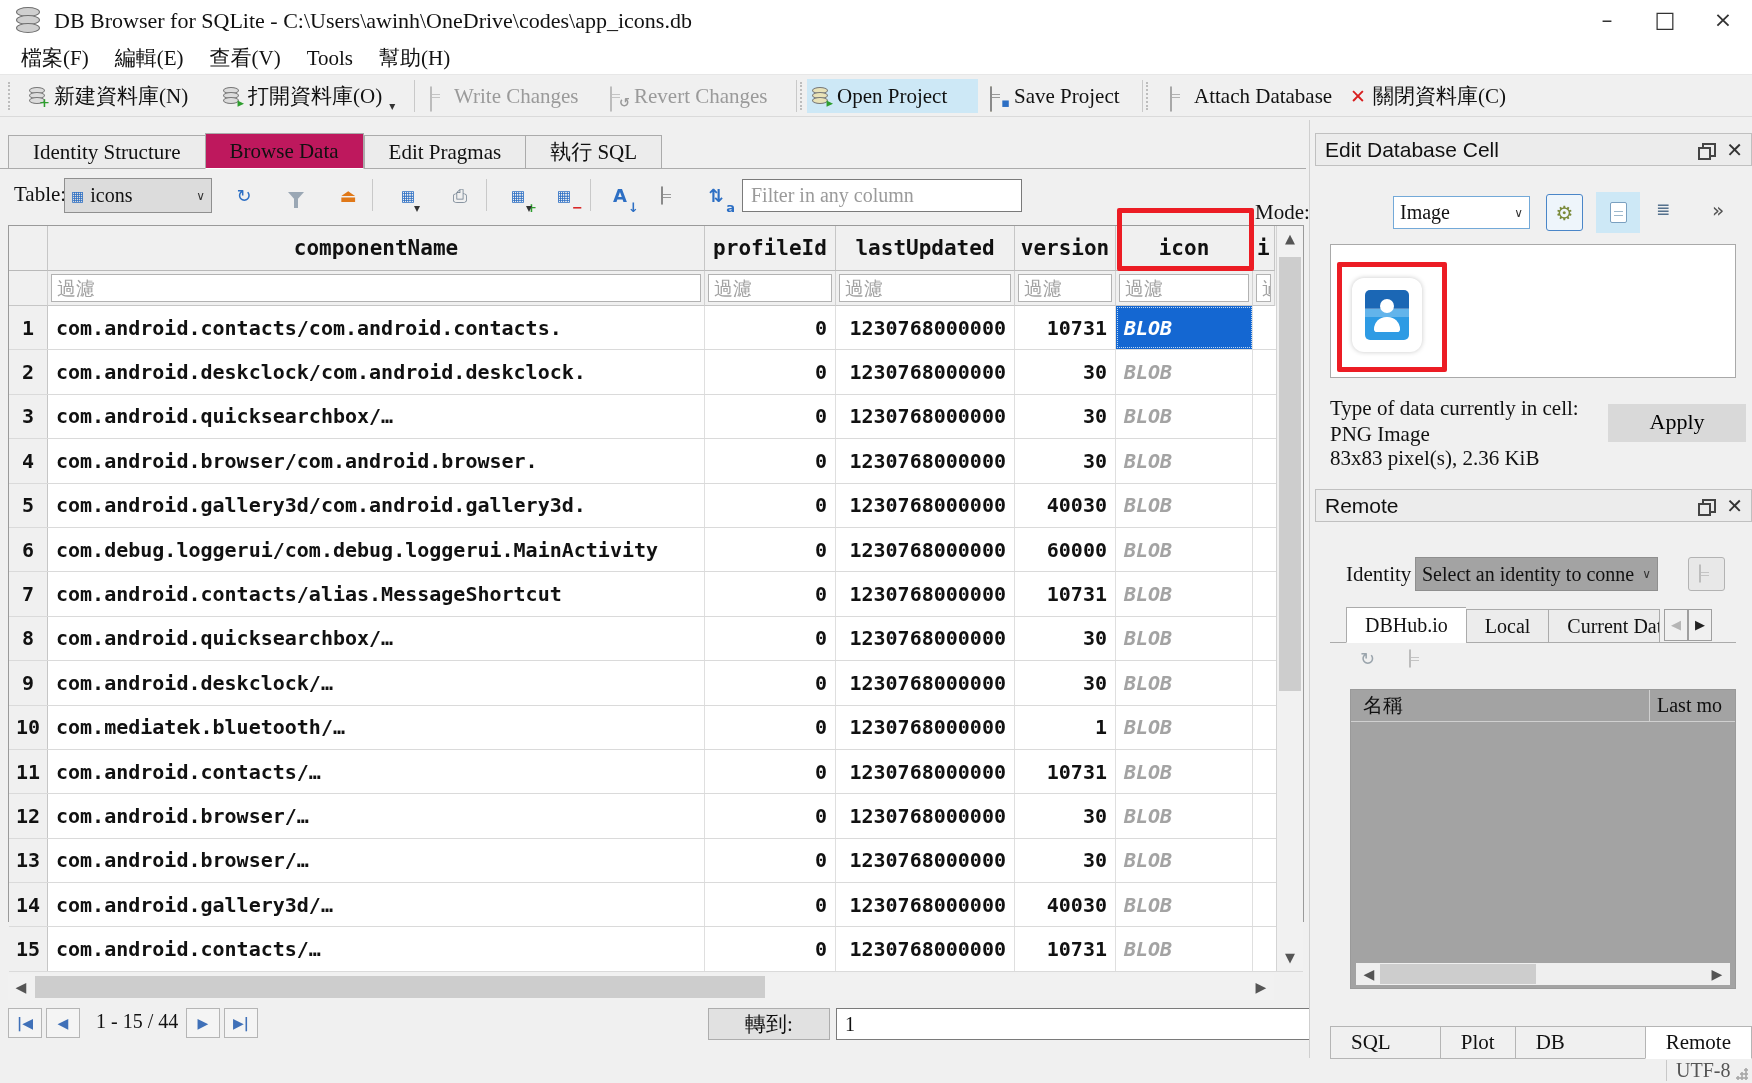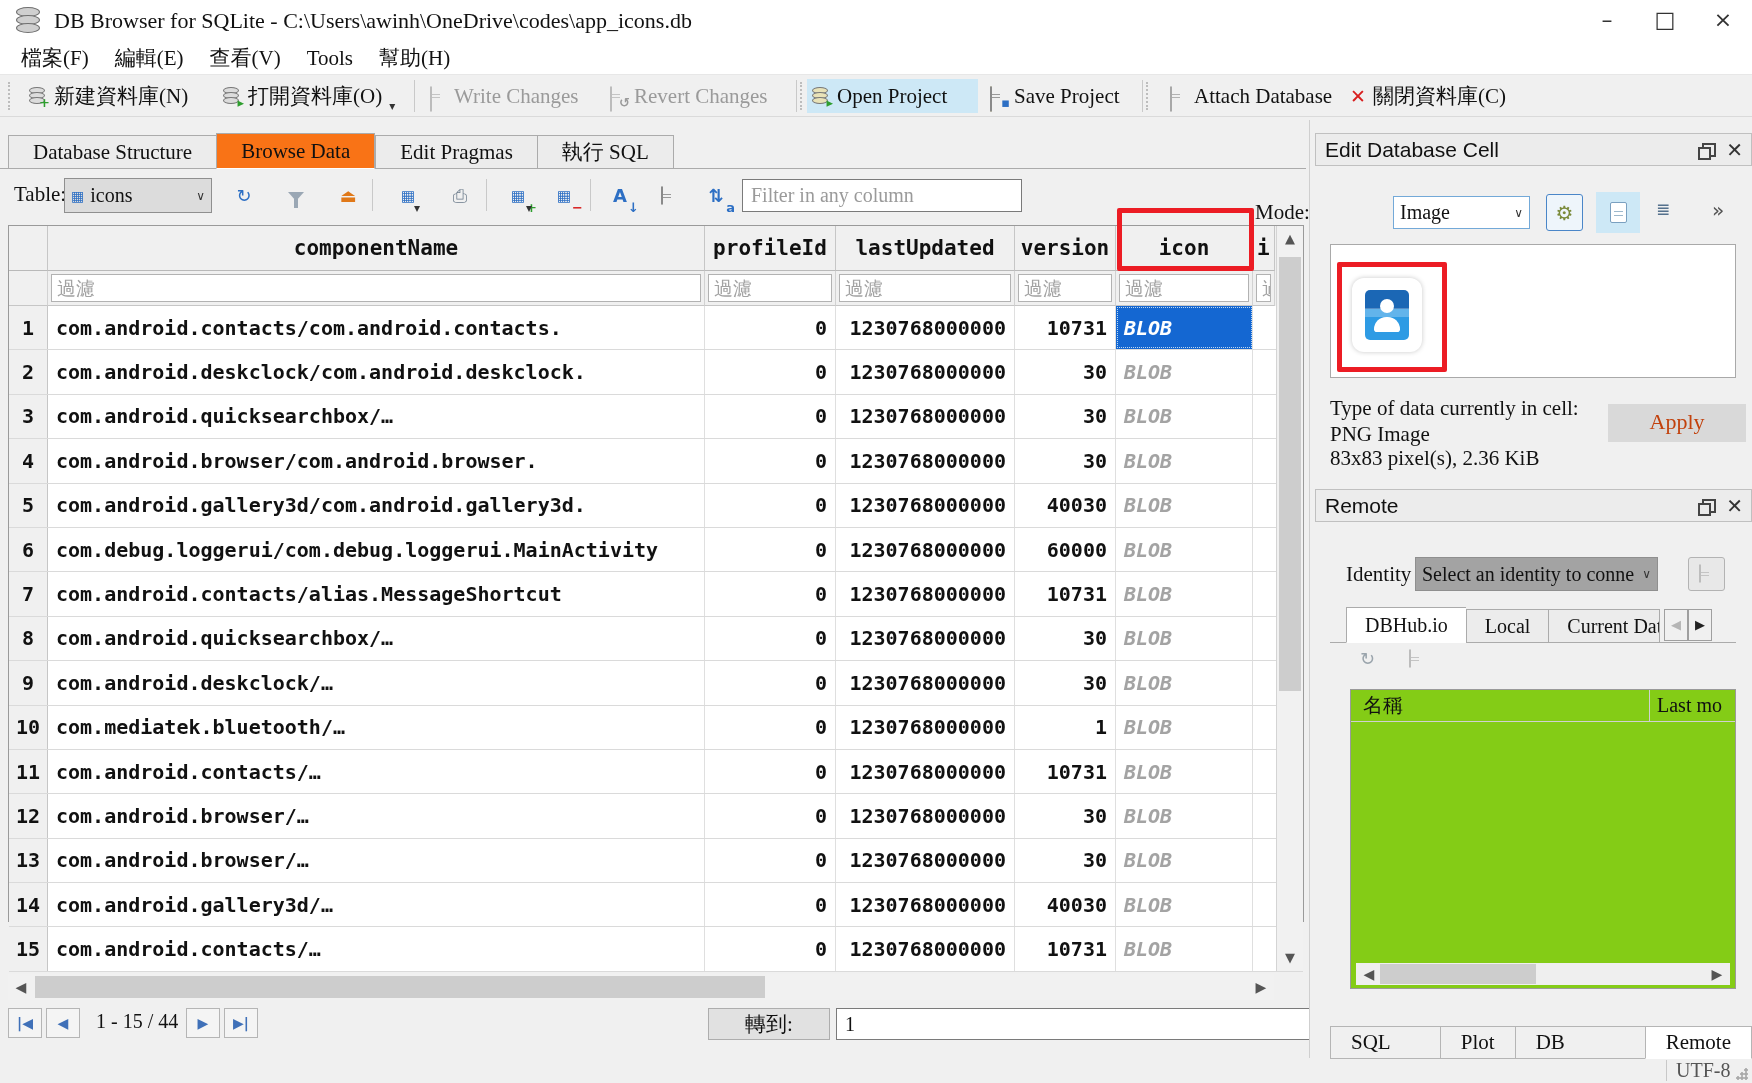--- a/index.html
+++ b/index.html
@@ -46,21 +46,21 @@
                border:1px solid #777; border-radius:50%; }
   .mini-db i:nth-child(1){top:0;} .mini-db i:nth-child(2){top:5px;} .mini-db i:nth-child(3){top:10px;}
   .redx { color:#d81e1e; font-family:"DejaVu Sans", sans-serif; font-weight:bold; font-size:19px; }
   .caret { font-family:"DejaVu Sans", sans-serif; font-size:12px; color:#333; }
 
   
   .tabbar { left:8px; top:133px; height:36px; display:flex; font-size:21px; }
   .tab { padding:0 24px; line-height:33px; border:1px solid #ababab; background:#ececec;
          border-right:none; margin-top:2px; }
   .tab:last-child { border-right:1px solid #ababab; }
-  .tab.active { background:#f97316; margin-top:0; line-height:35px; border-right:1px solid #ababab;
+  .tab.active { background:#be185d; margin-top:0; line-height:35px; border-right:1px solid #ababab;
                 border-bottom:1px solid #fff; position:relative; z-index:2; }
   .tabline { left:0px; top:168px; width:1306px; height:1px; background:#ababab; }
 
   
   .browsebar { left:0; top:169px; width:1306px; height:54px; background:#f0f0f0; }
   .lbl { position:absolute; font-size:21px; }
   .combo { position:absolute; display:flex; align-items:center; gap:6px; background:#dcdcdc;
            border:1px solid #8f8f8f; padding:0 6px; font-size:20px; }
   .combo .caret { margin-left:auto; }
   .ibtn { position:absolute; top:12px; width:32px; height:30px; display:flex; align-items:center;
@@ -154,41 +154,41 @@
   .contact-card { width:44px; height:50px; border-radius:5px; position:relative;
                   background:linear-gradient(180deg,#1b67b5 0%,#1b67b5 38%,#2e9be4 38%,#2e9be4 100%); }
   .contact-card .flap { position:absolute; left:0; top:18px; width:100%; height:9px; background:rgba(255,255,255,.25); }
   .contact-card .head { position:absolute; left:50%; top:9px; width:14px; height:14px; margin-left:-7px;
                         border-radius:50%; background:#fff; }
   .contact-card .bodyp { position:absolute; left:50%; bottom:8px; width:26px; height:15px; margin-left:-13px;
                          border-radius:13px 13px 3px 3px; background:#fff; }
 
   .typeline1 { left:1330px; top:396px; font-size:21px; }
   .typeline2 { left:1330px; top:422px; font-size:21px; }
-  .apply-btn { left:1608px; top:404px; width:138px; height:38px; background:#d9d9d9; color:#c2410c;
+  .apply-btn { left:1608px; top:404px; width:138px; height:38px; background:#d9d9d9; color:#000000;
                text-align:center; line-height:36px; font-size:22px; }
   .sizeline { left:1330px; top:446px; font-size:21px; }
 
   .id-label { left:1346px; top:562px; font-size:21px; }
   .id-combo { left:1415px; top:557px; width:243px; height:34px; background:#a3a3a3; border:1px solid #8f8f8f;
               display:flex; align-items:center; padding:0 6px; font-size:20px; overflow:hidden; white-space:nowrap; }
   .id-btn { left:1688px; top:557px; width:37px; height:34px; background:#e8e8e8; border:1px solid #b3b3b3;
             border-radius:3px; }
   .id-btn .mini-doc { opacity:.45; }
 
   .rtabs { left:1346px; top:607px; height:36px; display:flex; font-size:20px; z-index:2; }
   .rtab { padding:0 18px; line-height:33px; border:1px solid #ababab; border-right:none;
           background:#ececec; margin-top:2px; white-space:nowrap; overflow:hidden; }
   .rtab.active { background:#fff; margin-top:0; line-height:35px; border-bottom:1px solid #fff; }
   .rtab:last-child { border-right:1px solid #ababab; max-width:112px; }
   .rtabline { left:1330px; top:642px; width:406px; height:1px; background:#ababab; }
   .spin { position:absolute; top:609px; width:24px; height:32px; background:#f0f0f0; border:1px solid #9f9f9f;
           text-align:center; line-height:30px; font-family:"DejaVu Sans", sans-serif; font-size:13px; z-index:3; }
   .remote-icons { left:1360px; top:650px; display:flex; gap:32px; color:#9aa4ac; }
-  .rlist { left:1350px; top:689px; width:386px; height:300px; background:#84cc16; border:1px solid #9a9a9a; }
+  .rlist { left:1350px; top:689px; width:386px; height:300px; background:#a3a3a3; border:1px solid #9a9a9a; }
   .rlist-head { height:32px; border-bottom:1px solid #d0d0d0; display:flex; font-size:20px; }
   .rl-col1 { width:299px; padding-left:12px; line-height:30px; border-right:1px solid #d0d0d0; }
   .rl-col2 { flex:1; padding-left:7px; line-height:30px; overflow:hidden; white-space:nowrap; }
   .rlist-scroll { position:absolute; left:5px; right:5px; bottom:3px; height:22px; background:#efefef; }
   .rlist-scroll .harrow { line-height:22px; }
   .rl-thumb { position:absolute; left:24px; top:1px; width:156px; height:20px; background:#cdcdcd; }
 
   .btabs { left:1330px; top:1026px; height:33px; display:flex; font-size:21px; }
   .btab { padding:0 20px; line-height:30px; border:1px solid #b5b5b5; border-right:none; background:#f0f0f0; }
   .btab:last-child { border-right:1px solid #b5b5b5; }
@@ -283,21 +283,21 @@
     <span>Attach Database</span>
   </div>
   <div class="tbtn" style="left:1346px">
     <span class="redx">✕</span>
     <span>關閉資料庫(C)</span>
   </div>
 </div>
 
 <div class="abs tabline"></div>
 <div class="abs tabbar">
-  <div class="tab">Database Structure</div>
+  <div class="tab">Identity Structure</div>
   <div class="tab active">Browse Data</div>
   <div class="tab">Edit Pragmas</div>
   <div class="tab">執行 SQL</div>
 </div>
 
 <div class="abs browsebar">
   <div class="lbl" style="left:14px; top:13px">Table:</div>
   <div class="combo" style="left:64px; top:9px; width:148px; height:35px">
     <span class="glyph b" style="font-size:14px">▦</span>
     <span>icons</span>

